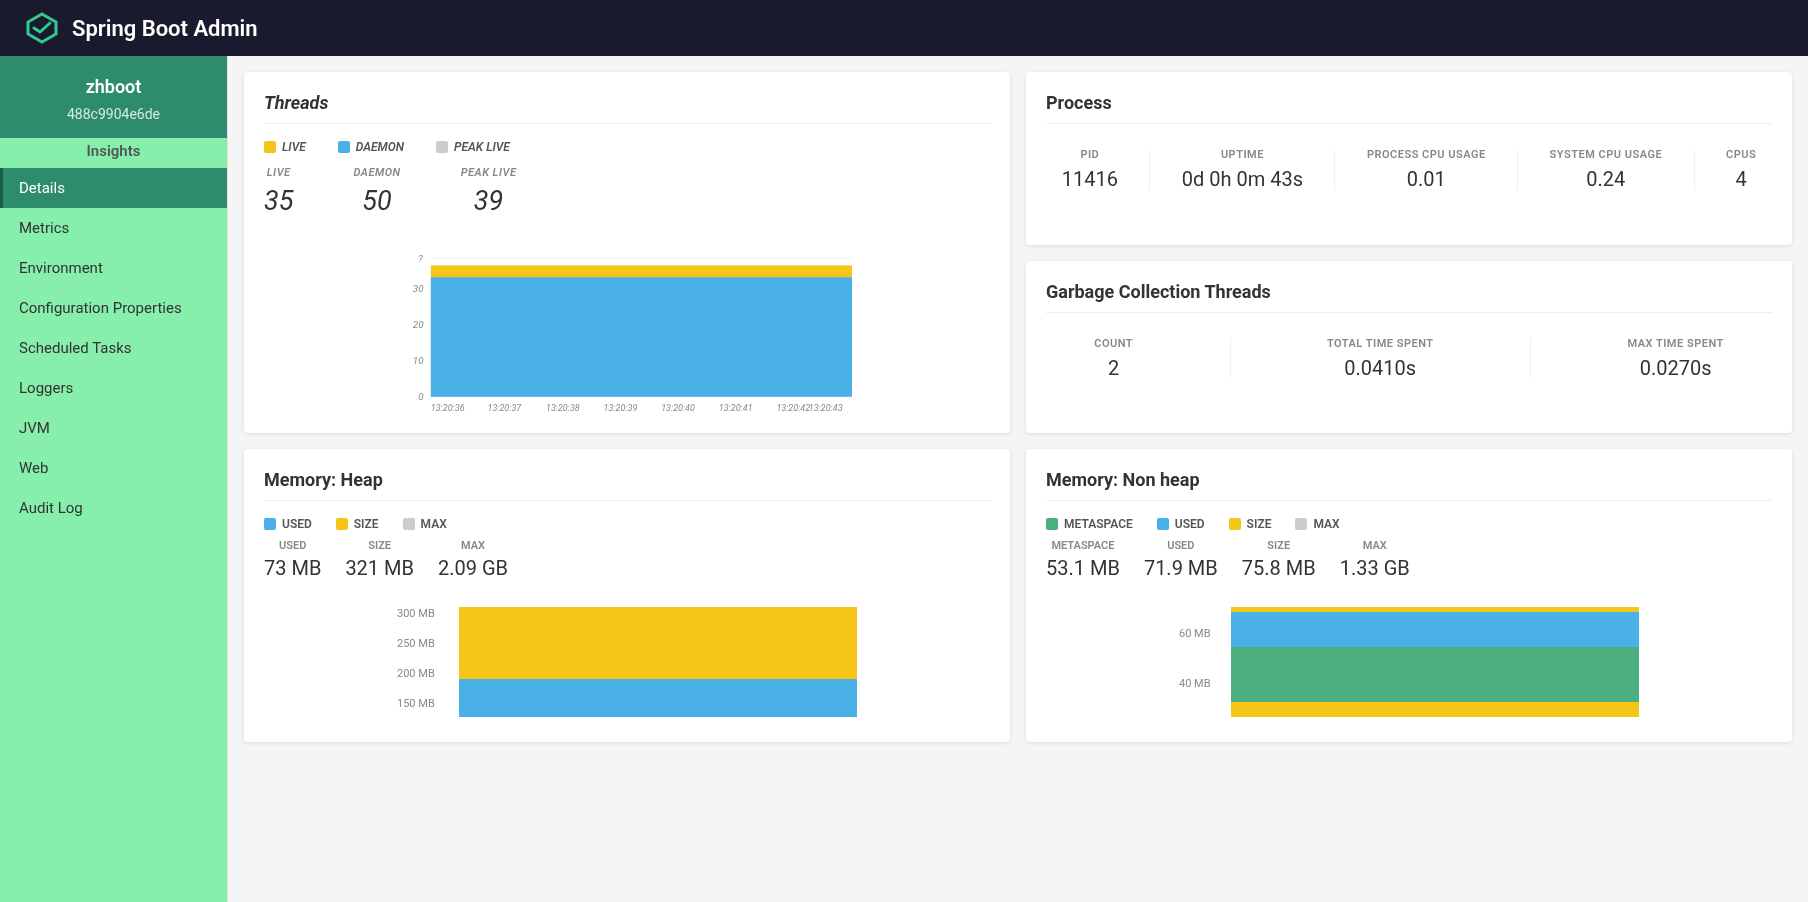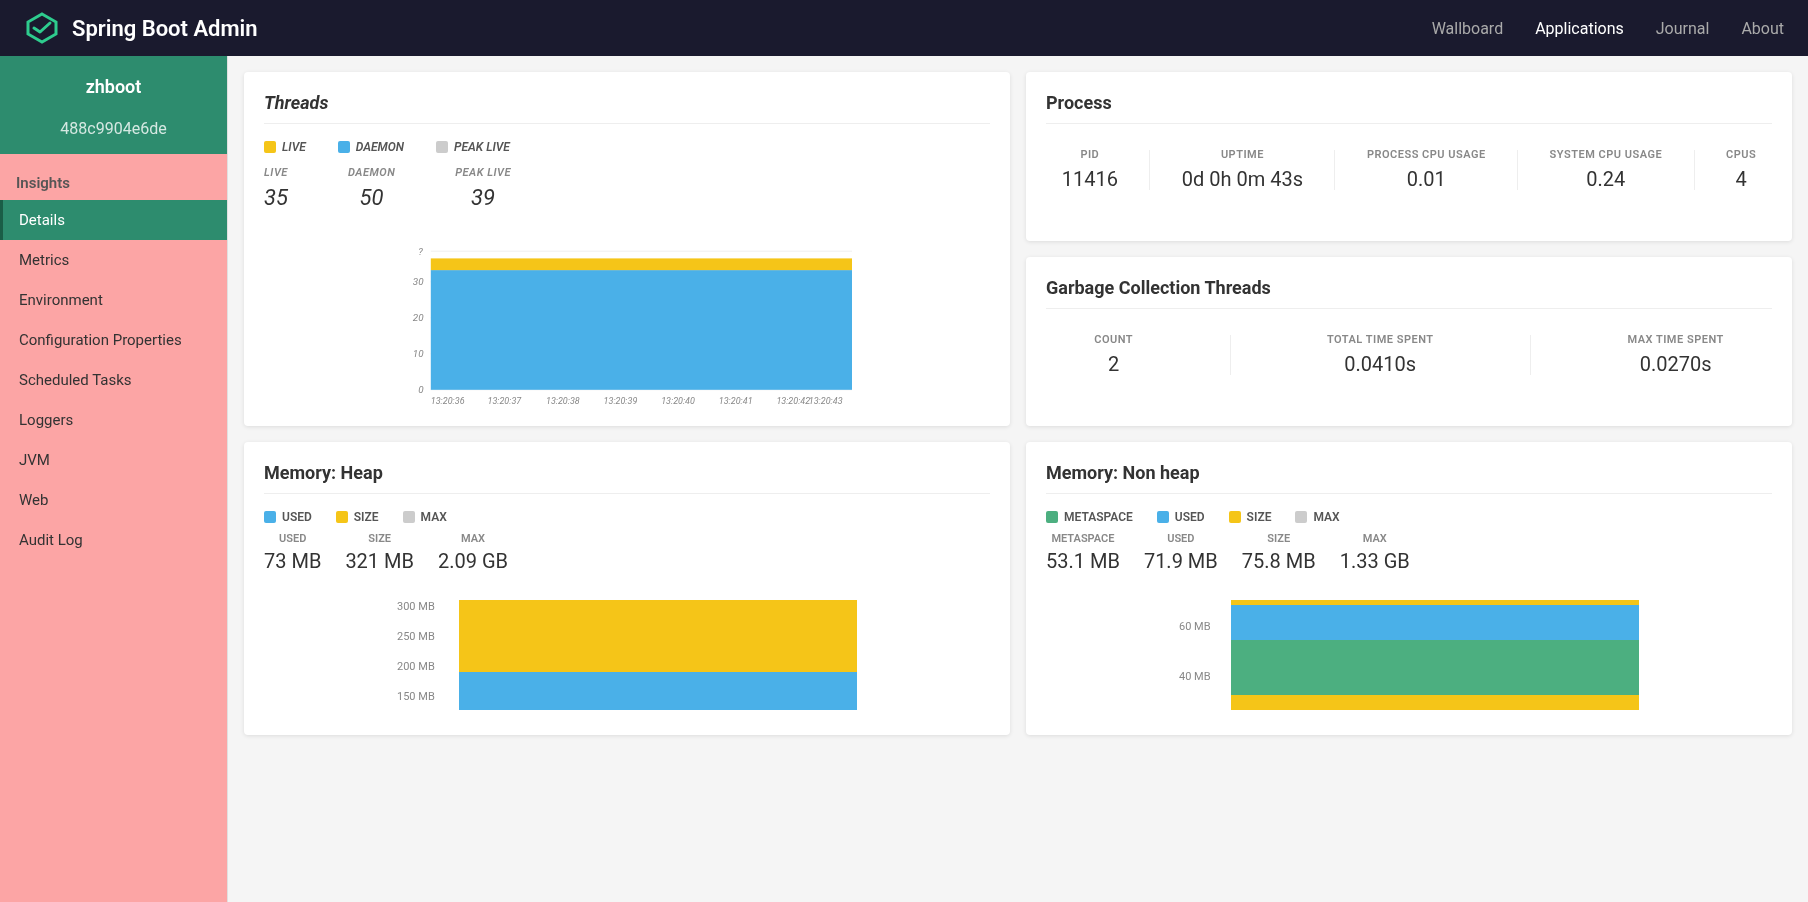--- a/index.html
+++ b/index.html
@@ -11,25 +11,25 @@
     .header-logo-icon { width: 36px; height: 36px; }
     .header-title { color: white; font-size: 22px; font-weight: 600; }
     .header-nav { display: flex; gap: 32px; }
     .header-nav a { color: #aaa; text-decoration: none; font-size: 16px; cursor: pointer; }
     .header-nav a.active { color: white; }
 
     
     .layout { display: flex; flex: 1; overflow: hidden; }
 
     
-    .sidebar { width: 228px; background: #fca5a5; border-right: 1px solid #e0e0e0; display: flex; flex-direction: column; overflow-y: auto; flex-shrink: 0; }
+    .sidebar { width: 228px; background: #86efac; border-right: 1px solid #e0e0e0; display: flex; flex-direction: column; overflow-y: auto; flex-shrink: 0; }
     .sidebar-header { background: #2d8c6e; padding: 20px 16px 16px; text-align: center; }
     .sidebar-username { color: white; font-size: 18px; font-weight: 600; }
-    .sidebar-id { color: rgba(255,255,255,0.8); font-size: 16px; margin-top: 22px; }
-    .sidebar-section-label { color: #555; font-size: 15px; font-weight: 600; padding: 20px 16px 8px; }
+    .sidebar-id { color: rgba(255,255,255,0.8); font-size: 14px; margin-top: 9px; }
+    .sidebar-section-label { color: #555; font-size: 15px; font-weight: 600; padding: 4px 16px 8px; text-align: center; }
     .sidebar-item { padding: 11px 16px; font-size: 15px; color: #333; cursor: pointer; border-left: 3px solid transparent; }
     .sidebar-item.active { background: #2d8c6e; color: white; border-left-color: #1a5e47; }
 
     
     .main { flex: 1; overflow-y: auto; padding: 16px; display: grid; grid-template-columns: 1fr 1fr; gap: 16px; align-content: start; }
 
     
     .card { background: white; border-radius: 4px; box-shadow: 0 1px 4px rgba(0,0,0,0.1); padding: 20px; }
     .card-title { font-size: 18px; font-weight: 700; color: #333; margin-bottom: 16px; border-bottom: 1px solid #eee; padding-bottom: 10px; }
 
@@ -37,21 +37,21 @@
     .stats-row { display: flex; justify-content: space-around; align-items: center; padding: 8px 0; }
     .stat-item { text-align: center; }
     .stat-label { font-size: 11px; font-weight: 600; color: #888; letter-spacing: 0.5px; text-transform: uppercase; margin-bottom: 6px; }
     .stat-value { font-size: 20px; color: #333; font-weight: 400; }
 
     
     .thread-legend { display: flex; gap: 32px; margin-bottom: 12px; }
     .legend-item { display: flex; align-items: center; gap: 6px; font-size: 12px; font-weight: 600; color: #555; }
     .legend-dot { width: 12px; height: 12px; border-radius: 2px; }
     .thread-values { display: flex; gap: 60px; margin-bottom: 16px; }
-    .thread-val { font-size: 22px; color: #333; text-align: center; }
+    .thread-val { font-size: 27px; color: #333; text-align: center; }
 
     
     .chart-area { position: relative; height: 180px; }
 
     
     .memory-legend { display: flex; gap: 24px; margin-bottom: 8px; flex-wrap: wrap; }
     .memory-values { display: flex; gap: 24px; margin-bottom: 12px; flex-wrap: wrap; }
     .memory-val-item { text-align: center; }
     .memory-val-label { font-size: 11px; font-weight: 600; color: #888; text-transform: uppercase; margin-bottom: 4px; }
     .memory-val { font-size: 20px; color: #333; }
@@ -64,26 +64,20 @@
 <body>
 
 <header class="header">
   <div class="header-logo">
     <svg class="header-logo-icon" viewBox="0 0 36 36">
       <polygon points="18,4 32,12 32,24 18,32 4,24 4,12" fill="none" stroke="#2ecc8e" stroke-width="3"></polygon>
       <polyline points="10,18 16,22 26,13" fill="none" stroke="#2ecc8e" stroke-width="3" stroke-linecap="round" stroke-linejoin="round"></polyline>
     </svg>
     <span class="header-title">Spring Boot Admin</span>
   </div>
-  <nav class="header-nav">
-    <a>Wallboard</a>
-    <a class="active">Applications</a>
-    <a>Journal</a>
-    <a>About</a>
-  </nav>
 </header>
 
 <div class="layout">
 
   <aside class="sidebar">
     <div class="sidebar-header">
       <div class="sidebar-username">zhboot</div>
       <div class="sidebar-id">488c9904e6de</div>
     </div>
     <div class="sidebar-section-label">Insights</div>

